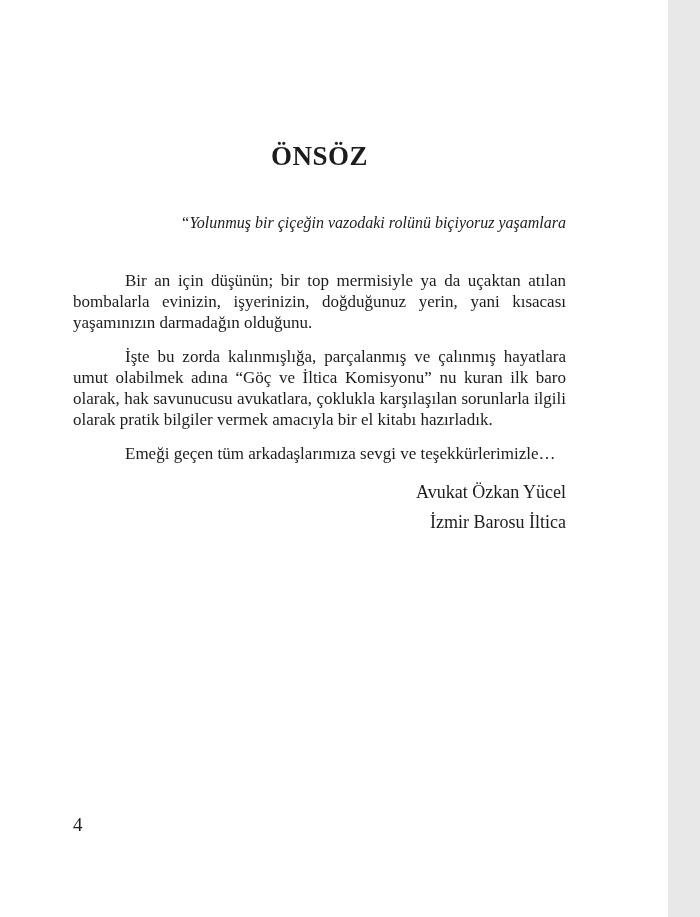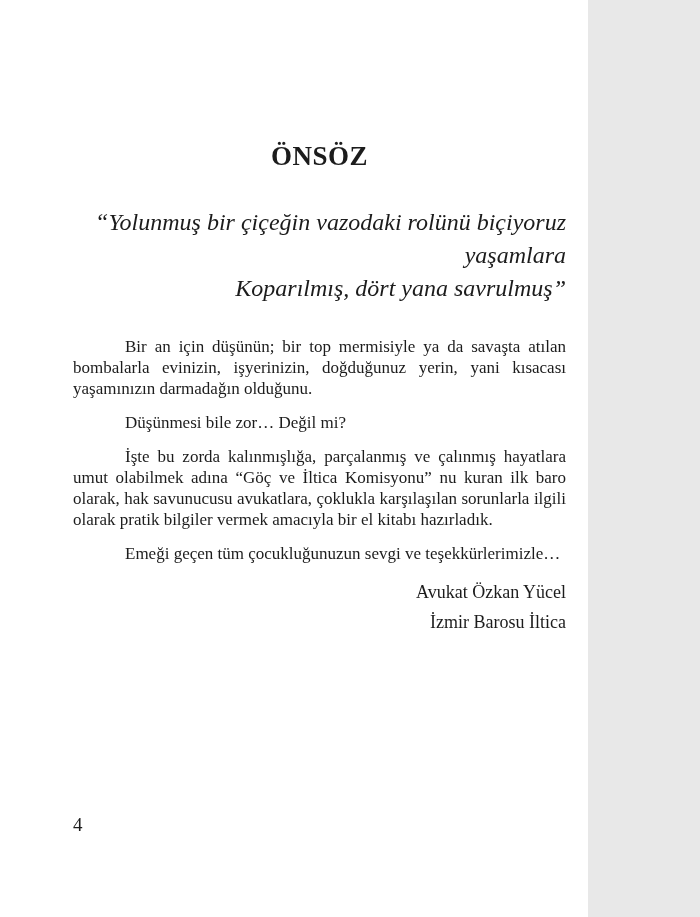--- a/index.html
+++ b/index.html
@@ -2,21 +2,21 @@
 <html><head>
 <meta charset="utf-8">
 <style>
   html, body {
     margin: 0;
     padding: 0;
     background: #e8e8e8;
   }
   .page {
     position: relative;
-    width: 588px;
+    width: 668px;
     height: 917px;
     background: #ffffff;
     font-family: "Liberation Serif", "DejaVu Serif", serif;
     color: #1c1c1c;
     overflow: hidden;
   }
   .content {
     position: absolute;
     left: 73px;
     top: 0;
@@ -27,21 +27,21 @@
     text-align: center;
     font-size: 27px;
     line-height: 31px;
     font-weight: bold;
     letter-spacing: 0.5px;
   }
   .epigraph {
     margin-top: 34px;
     text-align: right;
     font-style: italic;
-    font-size: 24px;
+    font-size: 16px;
     line-height: 33px;
   }
   .bodytext {
     margin-top: 31px;
     font-size: 17px;
     line-height: 21px;
     text-align: justify;
   }
   .bodytext p {
     margin: 0 0 13px 0;
@@ -62,28 +62,26 @@
 </head>
 <body>
 
 <div class="page">
   <div class="content">
 
     <h1 class="title">ÖNSÖZ</h1>
 
     <div class="epigraph">
       <div>“Yolunmuş bir çiçeğin vazodaki rolünü biçiyoruz yaşamlara</div>
-      <div>Koparılmış, dört yana savrulmuş”</div>
     </div>
 
     <div class="bodytext">
-      <p>Bir an için düşünün; bir top mermisiyle ya da savaşta atılan bombalarla evinizin, işyerinizin, doğduğunuz yerin, yani kısacası yaşamınızın darmadağın olduğunu.</p>
-      <p>Düşünmesi bile zor… Değil mi?</p>
+      <p>Bir an için düşünün; bir top mermisiyle ya da uçaktan atılan bombalarla evinizin, işyerinizin, doğduğunuz yerin, yani kısacası yaşamınızın darmadağın olduğunu.</p>
       <p>İşte bu zorda kalınmışlığa, parçalanmış ve çalınmış hayatlara umut olabilmek adına “Göç ve İltica Komisyonu” nu kuran ilk baro olarak, hak savunucusu avukatlara, çoklukla karşılaşılan sorunlarla ilgili olarak pratik bilgiler vermek amacıyla bir el kitabı hazırladık.</p>
-      <p>Emeği geçen tüm çocukluğunuzun sevgi ve teşekkürlerimizle…</p>
+      <p>Emeği geçen tüm arkadaşlarımıza sevgi ve teşekkürlerimizle…</p>
     </div>
 
     <div class="signature">
       <div>Avukat Özkan Yücel</div>
       <div>İzmir Barosu İltica</div>
     </div>
 
   </div>
 
   <div class="page-number">4</div>

